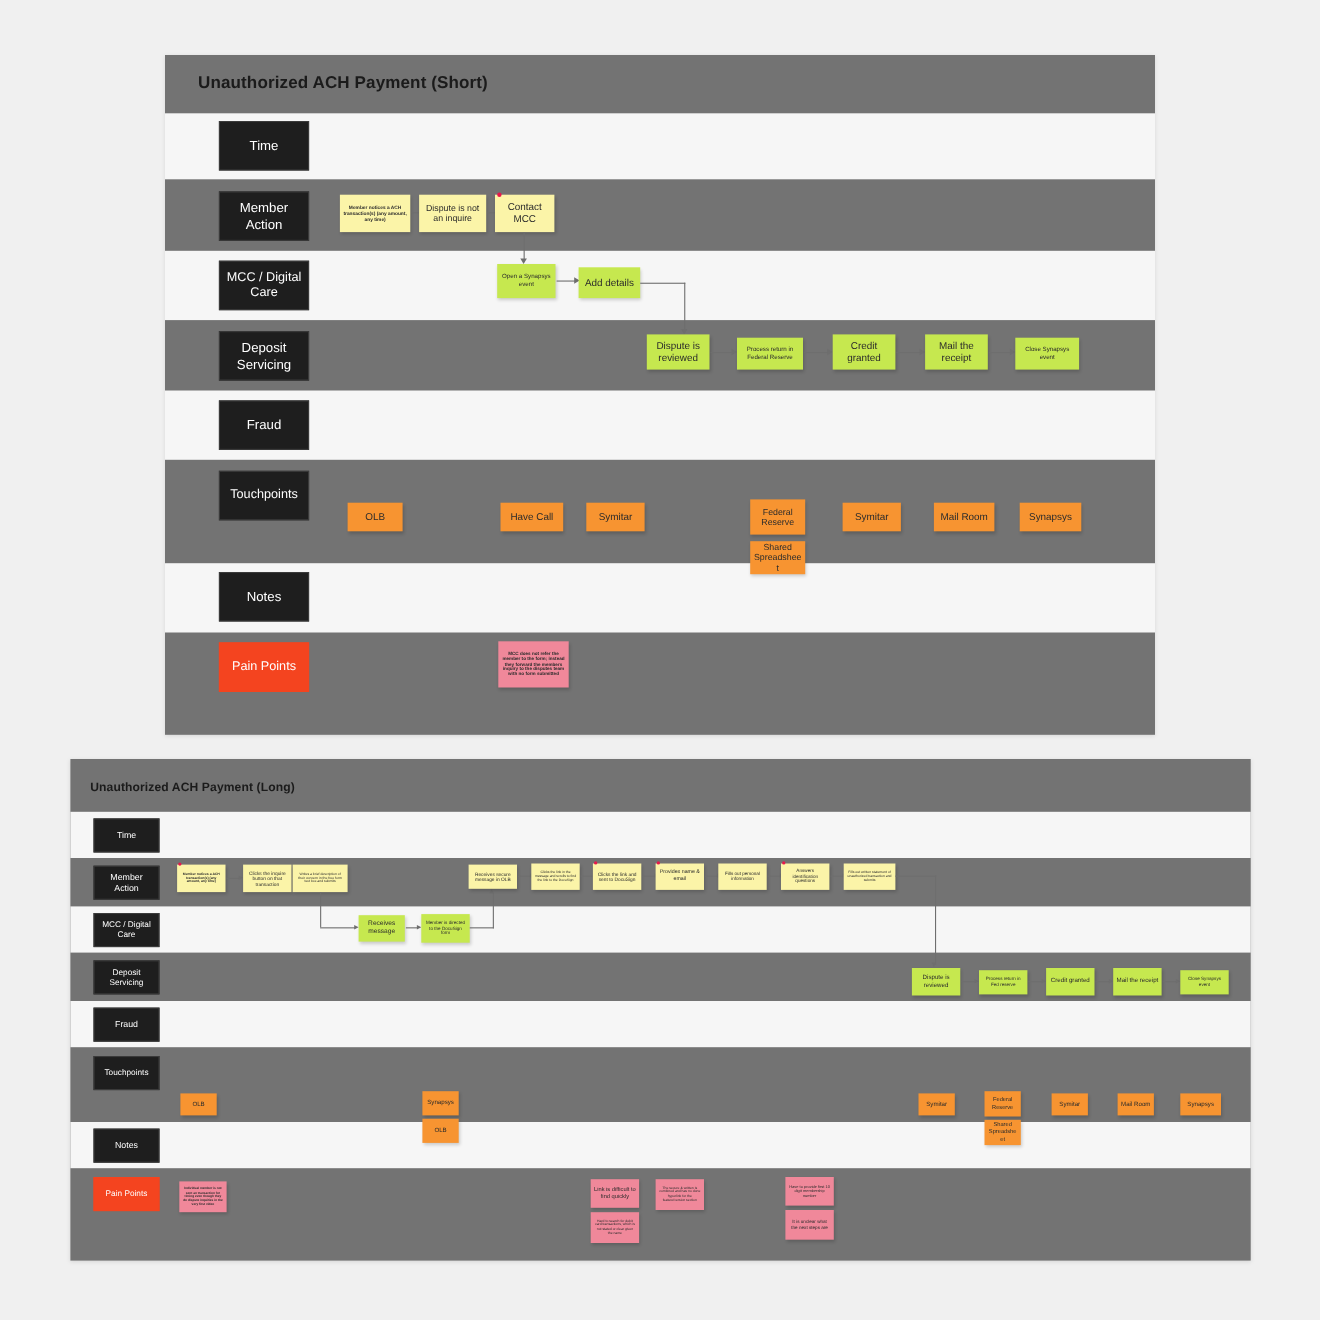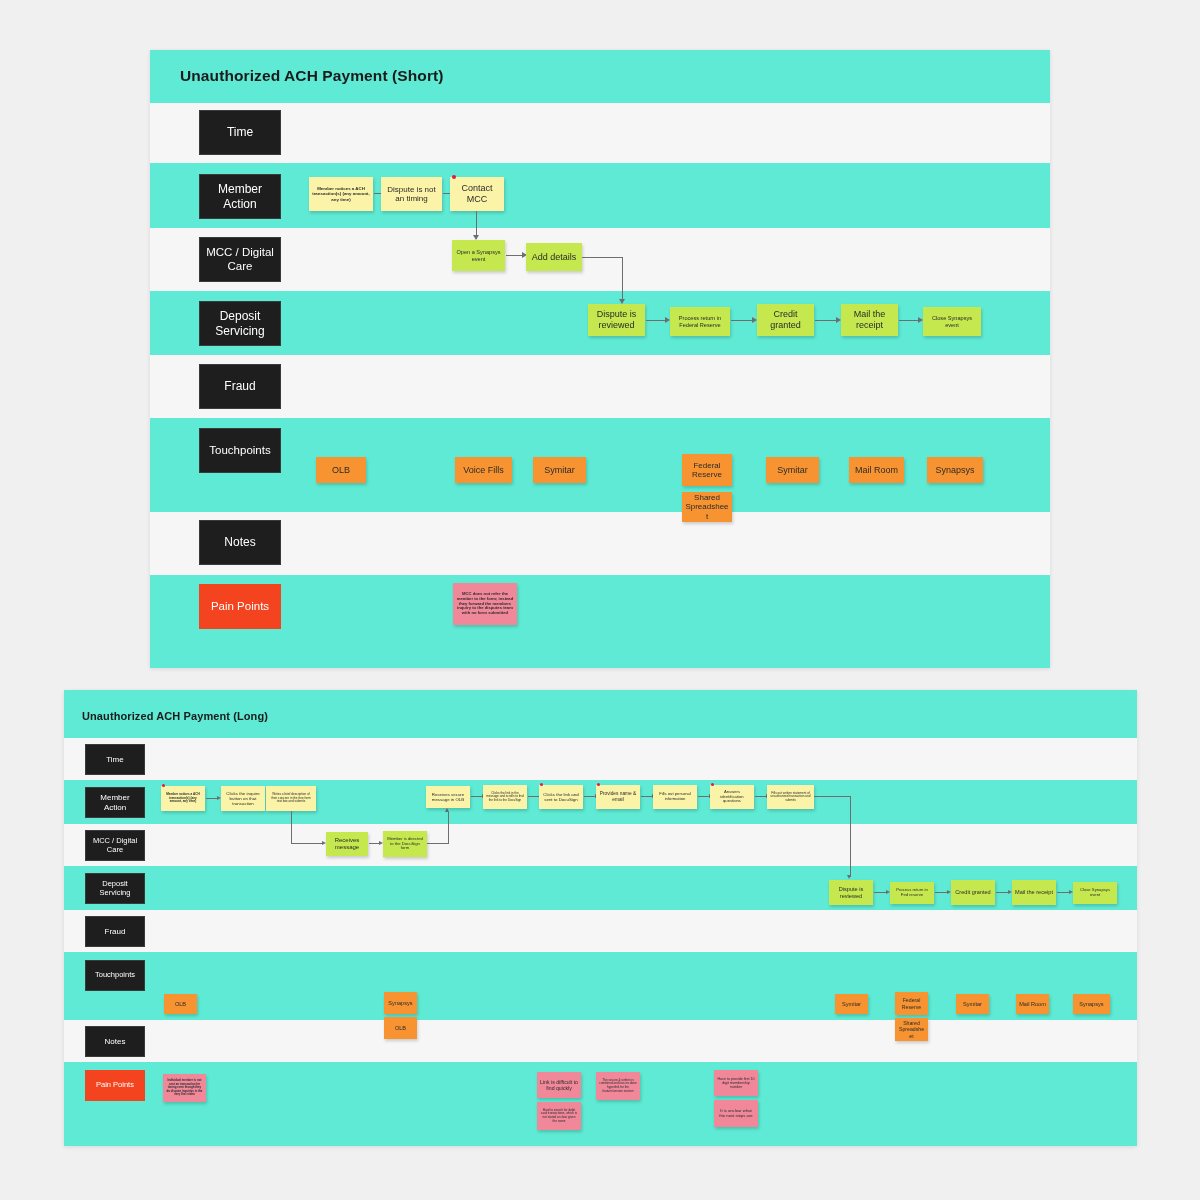--- a/index.html
+++ b/index.html
@@ -5,21 +5,21 @@
   html,body{margin:0;padding:0;}
   body{
     width:1200px;height:1200px;
     background:#f0f0f0;
     font-family:"Liberation Sans", sans-serif;
     overflow:hidden;
     position:relative;
   }
   .board{
     position:absolute;
-    background:#5eead4;
+    background:#737373;
     box-shadow:0 1px 4px rgba(0,0,0,.10);
   }
   #board-short{left:150px;top:50px;width:900px;height:618px;}
   #board-long{left:64px;top:690px;width:1073px;height:456px;}
 
   .board-title{
     position:absolute;
     font-weight:bold;
     color:#1b1b1b;
     letter-spacing:.1px;
@@ -130,21 +130,21 @@
     <span>Pain Points</span>
   </div>
 
   <div class="note n-yellow" style="left:159px;top:127px;width:64px;height:34px;font-size:4.4px;font-weight:bold;">
     <span>Member notices a ACH transaction(s) (any amount, any time)</span>
   </div>
   <div class="conn h" style="left:224px;top:143px;width:18px;"></div>
   <div class="arrow right" style="left:241px;top:140px;"></div>
 
   <div class="note n-yellow" style="left:231px;top:127px;width:61px;height:34px;font-size:8px;">
-    <span>Dispute is not an timing</span>
+    <span>Dispute is not an inquire</span>
   </div>
   <div class="conn h" style="left:293px;top:143px;width:16px;"></div>
   <div class="arrow right" style="left:308px;top:140px;"></div>
 
   <div class="note n-yellow" style="left:300px;top:127px;width:54px;height:34px;font-size:9px;">
     <span>Contact MCC</span>
   </div>
   <div class="dot" style="left:302px;top:125px;"></div>
 
   <div class="conn v" style="left:326px;top:161px;height:26px;"></div>
@@ -189,21 +189,21 @@
   <div class="arrow right" style="left:768px;top:267px;"></div>
 
   <div class="note n-green" style="left:773px;top:257px;width:58px;height:29px;font-size:5.6px;">
     <span>Close Synapsys event</span>
   </div>
 
   <div class="note n-orange" style="left:166px;top:383px;width:50px;height:26px;font-size:9px;">
     <span>OLB</span>
   </div>
   <div class="note n-orange" style="left:305px;top:383px;width:57px;height:26px;font-size:9px;">
-    <span>Voice Fills</span>
+    <span>Have Call</span>
   </div>
   <div class="note n-orange" style="left:383px;top:383px;width:53px;height:26px;font-size:9px;">
     <span>Symitar</span>
   </div>
   <div class="note n-orange" style="left:532px;top:380px;width:50px;height:32px;font-size:8px;">
     <span>Federal Reserve</span>
   </div>
   <div class="note n-orange" style="left:532px;top:418px;width:50px;height:30px;font-size:8px;">
     <span>Shared Spreadsheet</span>
   </div>

